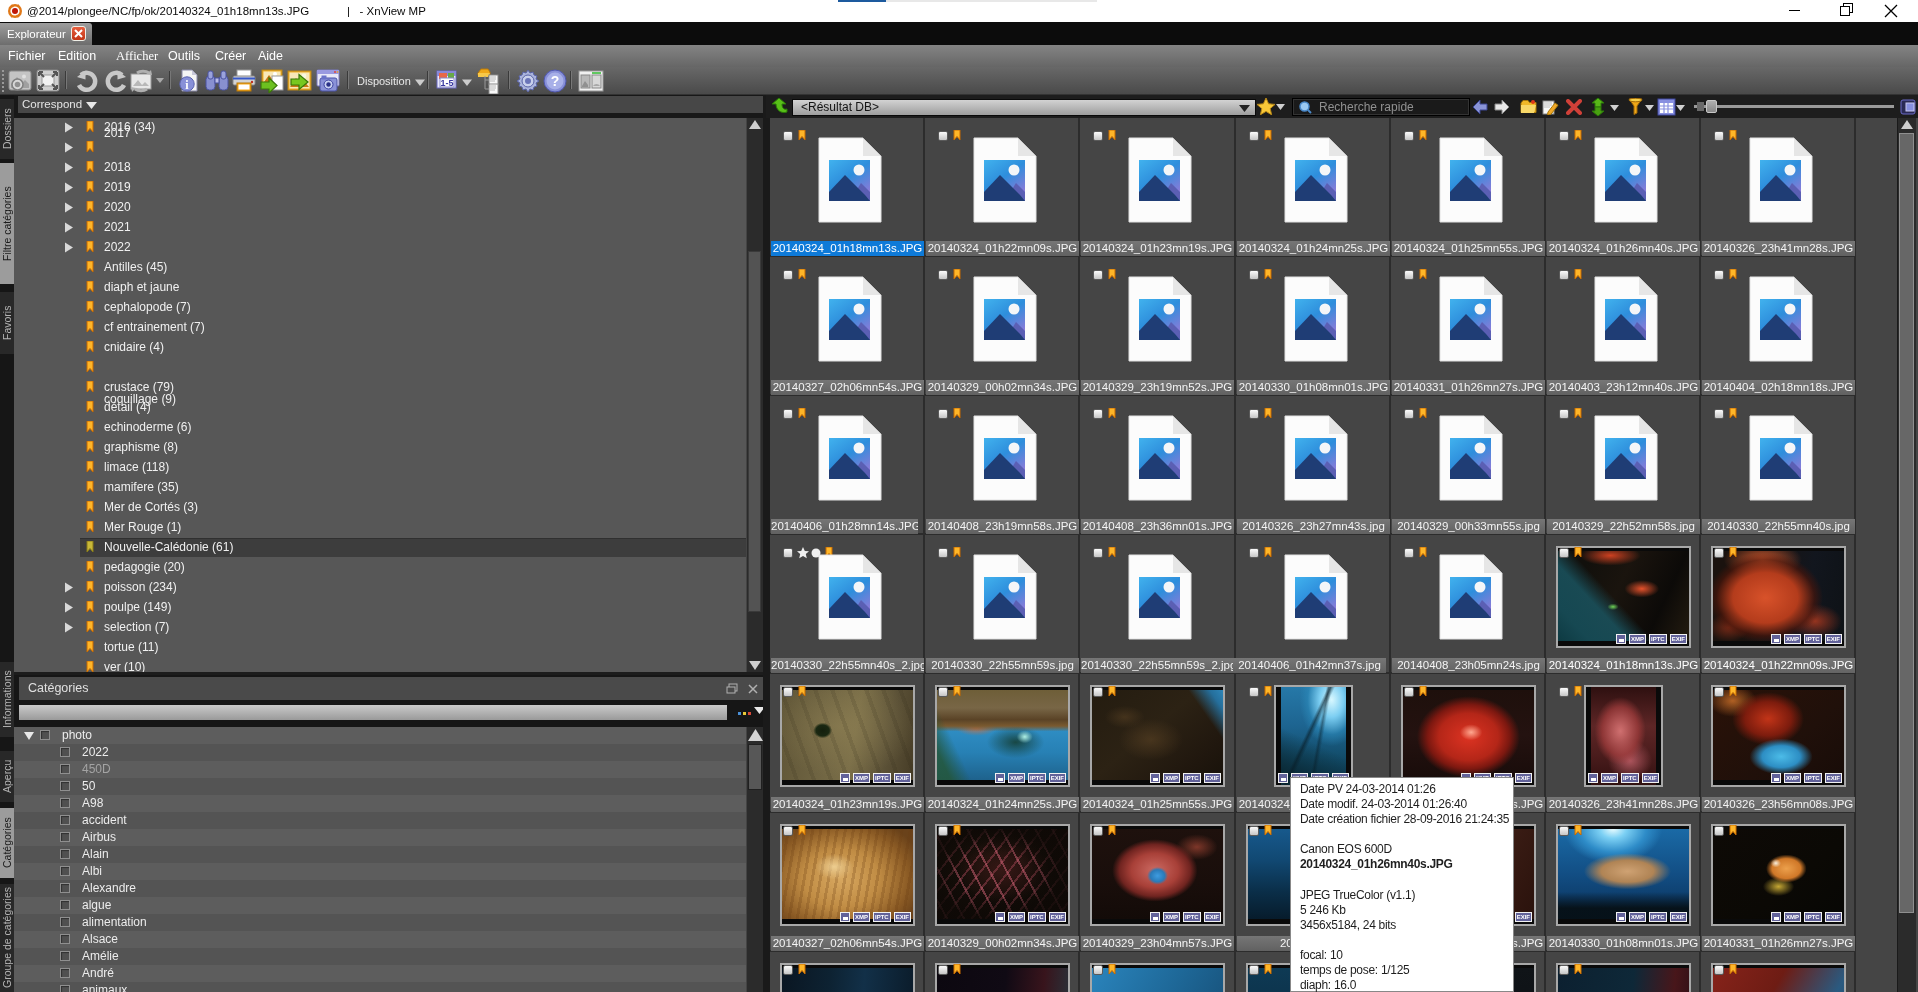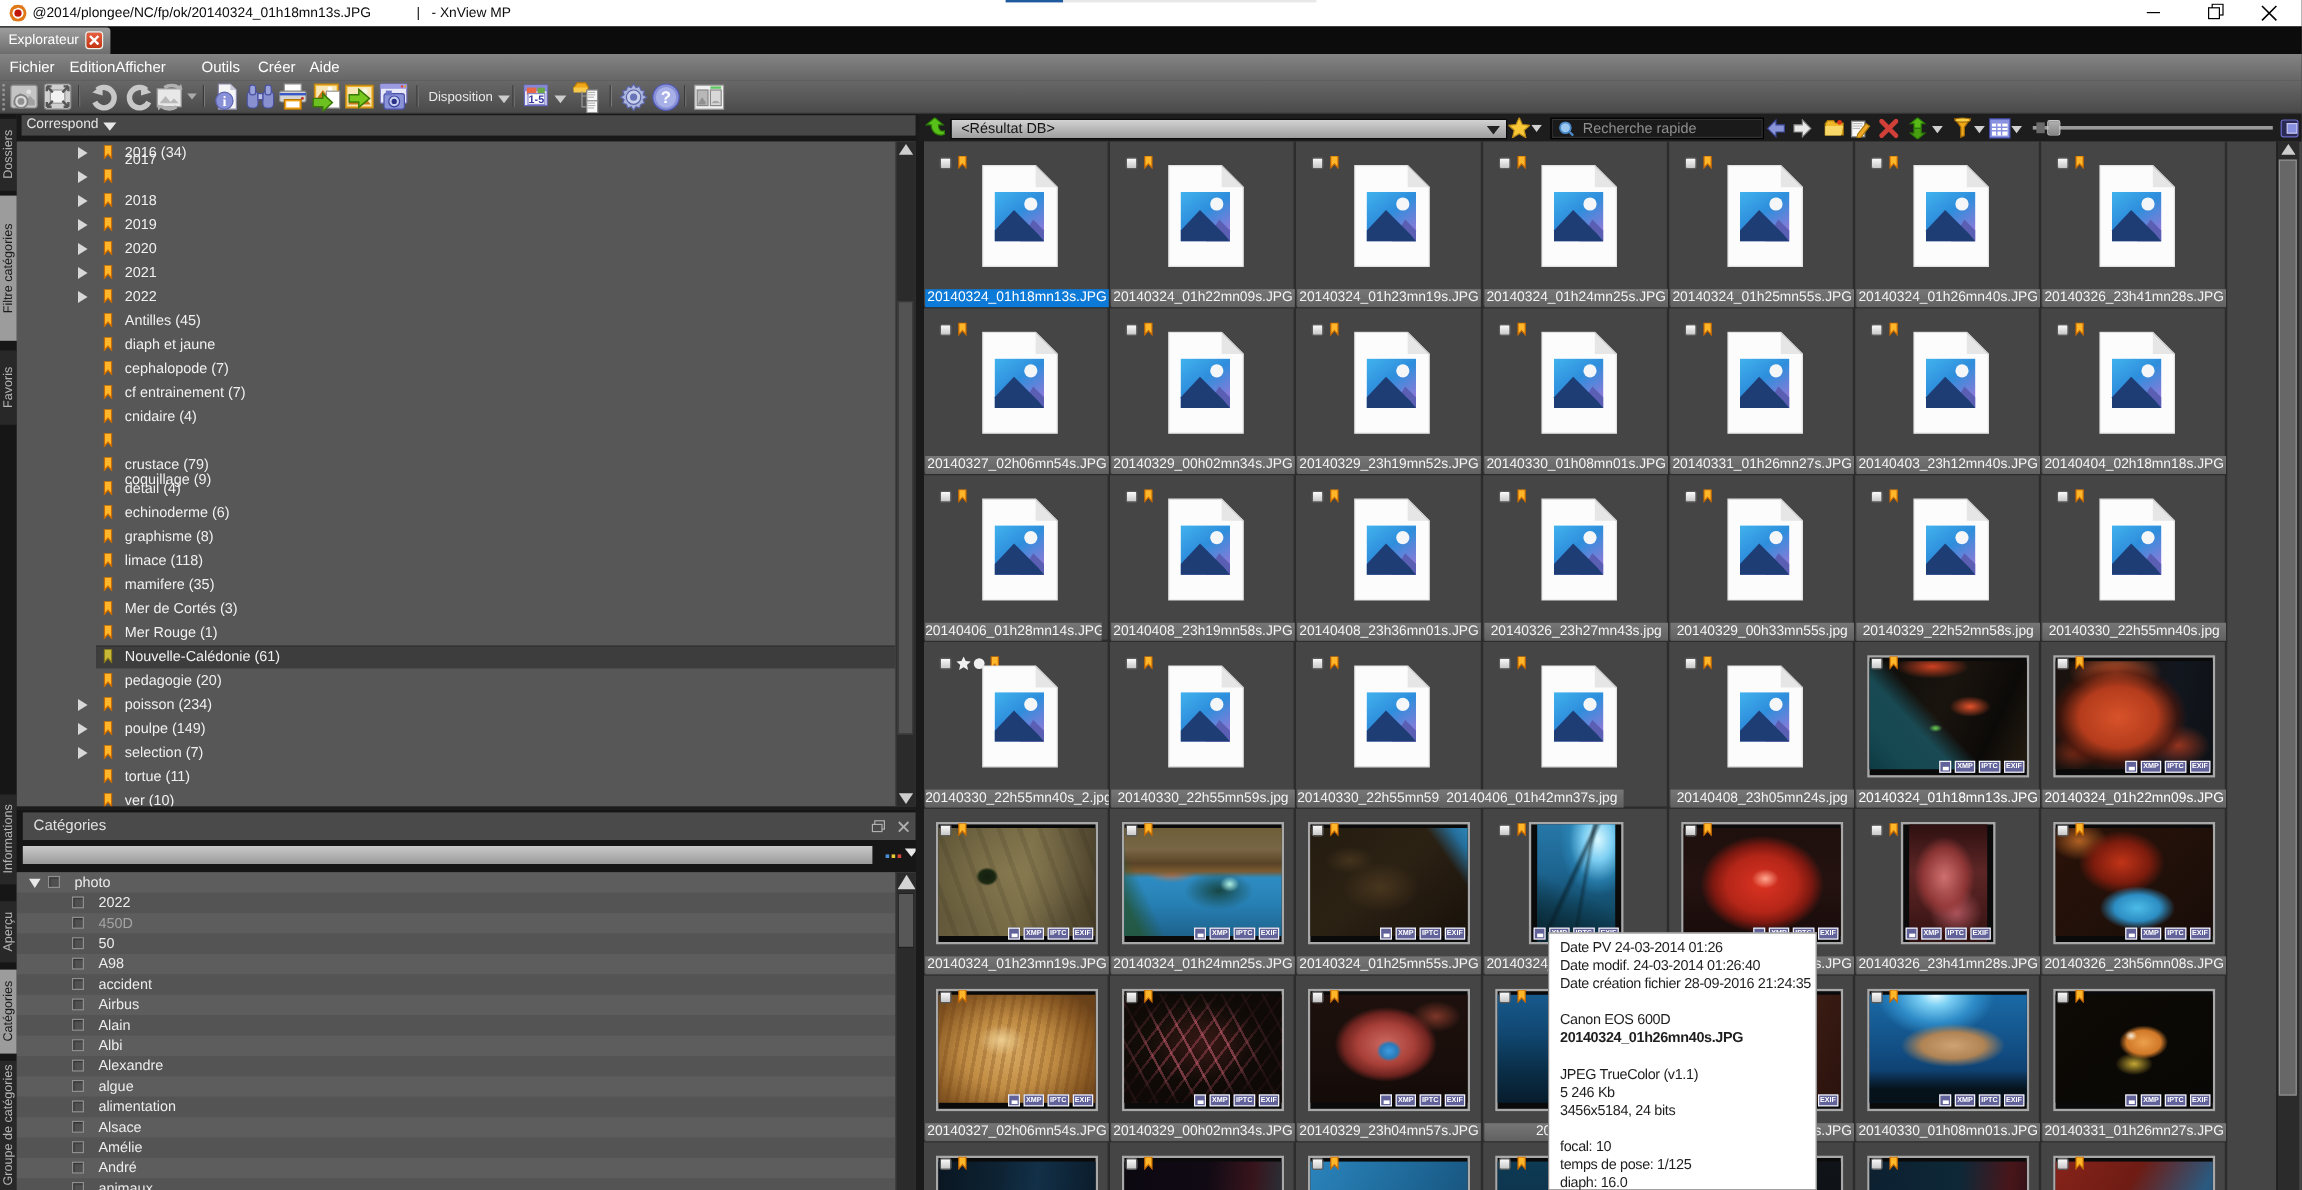--- a/index.html
+++ b/index.html
@@ -52,21 +52,21 @@
 <div class="abs" style="left:0;top:22px;width:1918px;height:23px;background:#0c0c0c;"></div>
 <div class="abs" style="left:0;top:23px;width:92px;height:22px;background:linear-gradient(#9e9e9e,#6d6d6d);border-top-right-radius:3px;"></div>
 <div class="abs" style="left:7px;top:23px;height:22px;line-height:22px;color:#fff;font-size:11.5px;">Explorateur</div>
 <div class="abs" style="left:71px;top:26px;width:15px;height:15px;background:linear-gradient(#e86040,#c23414);border:1px solid #f0f0e8;border-radius:3px;"></div>
 <svg class="abs" style="left:74px;top:29px;" width="9" height="9" viewBox="0 0 9 9">
     <path d="M1 1 L8 8 M8 1 L1 8" stroke="#fff" stroke-width="2"></path>
   </svg>
 <div class="abs" style="left:0;top:45px;width:1918px;height:22px;background:linear-gradient(#848484,#666);"></div>
 <div class="mi" style="left:8px;top:45px;">Fichier</div>
 <div class="mi" style="left:58px;top:45px;">Edition</div>
-<div class="mi" style="left:96px;top:45px;">Afficher</div>
+<div class="mi" style="left:116px;top:45px;font-family:Liberation Serif, serif;">Afficher</div>
 <div class="mi" style="left:168px;top:45px;">Outils</div>
 <div class="mi" style="left:215px;top:45px;">Créer</div>
 <div class="mi" style="left:258px;top:45px;">Aide</div>
 <div class="abs" style="left:0;top:67px;width:1918px;height:28px;background:linear-gradient(#686868,#4a4a4a);border-bottom:1px solid #333;"></div>
 <svg class="abs" style="left:1px;top:69px;" width="4" height="24" viewBox="0 0 4 24">
     <path d="M2 1 v22" stroke="#999" stroke-width="2" stroke-dasharray="2 2"></path>
   </svg>
 <svg class="abs" style="left:8px;top:69px;" width="24" height="24" viewBox="0 0 24 24">
     <rect x="1" y="2" width="22" height="19" rx="2" fill="#c4c4c4" stroke="#8a8a8a"></rect>
 <path d="M3 15 l6-7 5 6 3-3 4 4 v4 H3 Z" fill="#a0a0a0"></path>
@@ -1068,21 +1068,21 @@
     </defs>
 <path d="M1 1 H45 L63 19 V85 H1 Z" fill="#fcfcfc"></path>
 <path d="M1 1 H45 L63 19 V85 H1 Z" fill="none" stroke="#e2e2e2"></path>
 <path d="M45 1 l18 18 h-18 Z" fill="#e6e6e6"></path>
     <path d="M45 1 l18 18" stroke="#c8c8c8"></path>
 <rect x="11" y="23" width="41" height="41" fill="url(#sk24)"></rect>
 <circle cx="41" cy="33" r="5.5" fill="#f4f6f8"></circle>
 <path d="M32 64 L43 46 L52 55 V64 Z" fill="#5b5fb4"></path>
 <path d="M11 64 V55 L27 38 L42 53 L47 58 L52 64 Z" fill="#1f3d75"></path>
   </svg>
-<div class="lbl" style="left:1200px;top:658px;width:153px;">20140406_01h42mn37s.jpg</div>
+<div class="lbl" style="left:1233px;top:658px;width:153px;">20140406_01h42mn37s.jpg</div>
 <div class="cb" style="left:1404px;top:548px;"></div>
 <svg class="abs" style="left:1419px;top:547px;" width="8" height="11" viewBox="0 0 8 11">
     <path d="M1 0 h6 v10 l-3.0 -3.5 l-3.0 3.5 Z" fill="#ffb628" stroke="#c86a00" stroke-width="1"></path>
   </svg>
 <svg class="abs" style="left:1439px;top:554px;" width="64" height="86" viewBox="0 0 64 86">
     <defs>
       <linearGradient id="sk25" x1="0" y1="0" x2=".7" y2="1">
 <stop offset="0" stop-color="#41b2ee"></stop>
         <stop offset=".5" stop-color="#2e8edc"></stop>
         <stop offset="1" stop-color="#8f7ad8"></stop>

